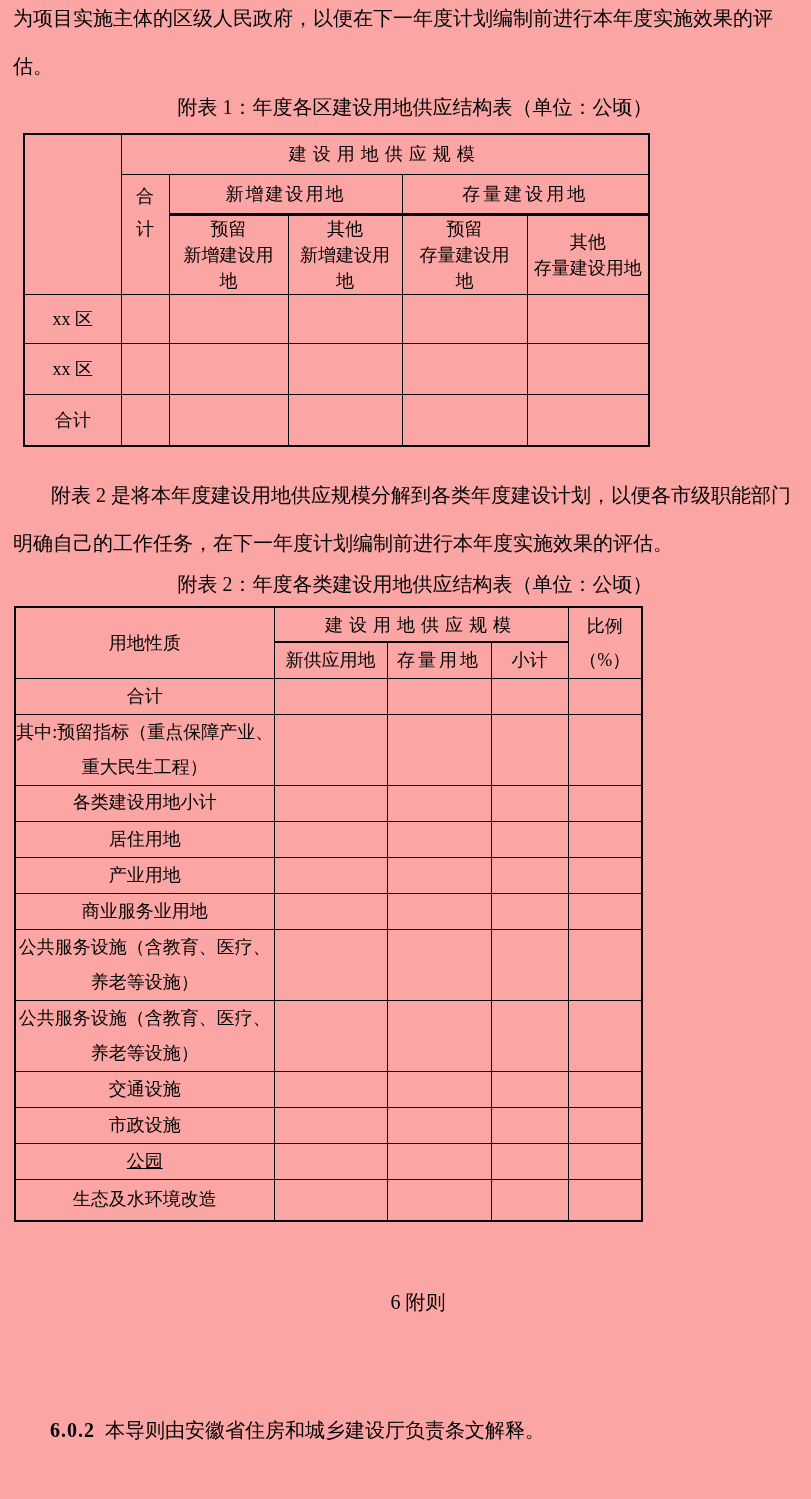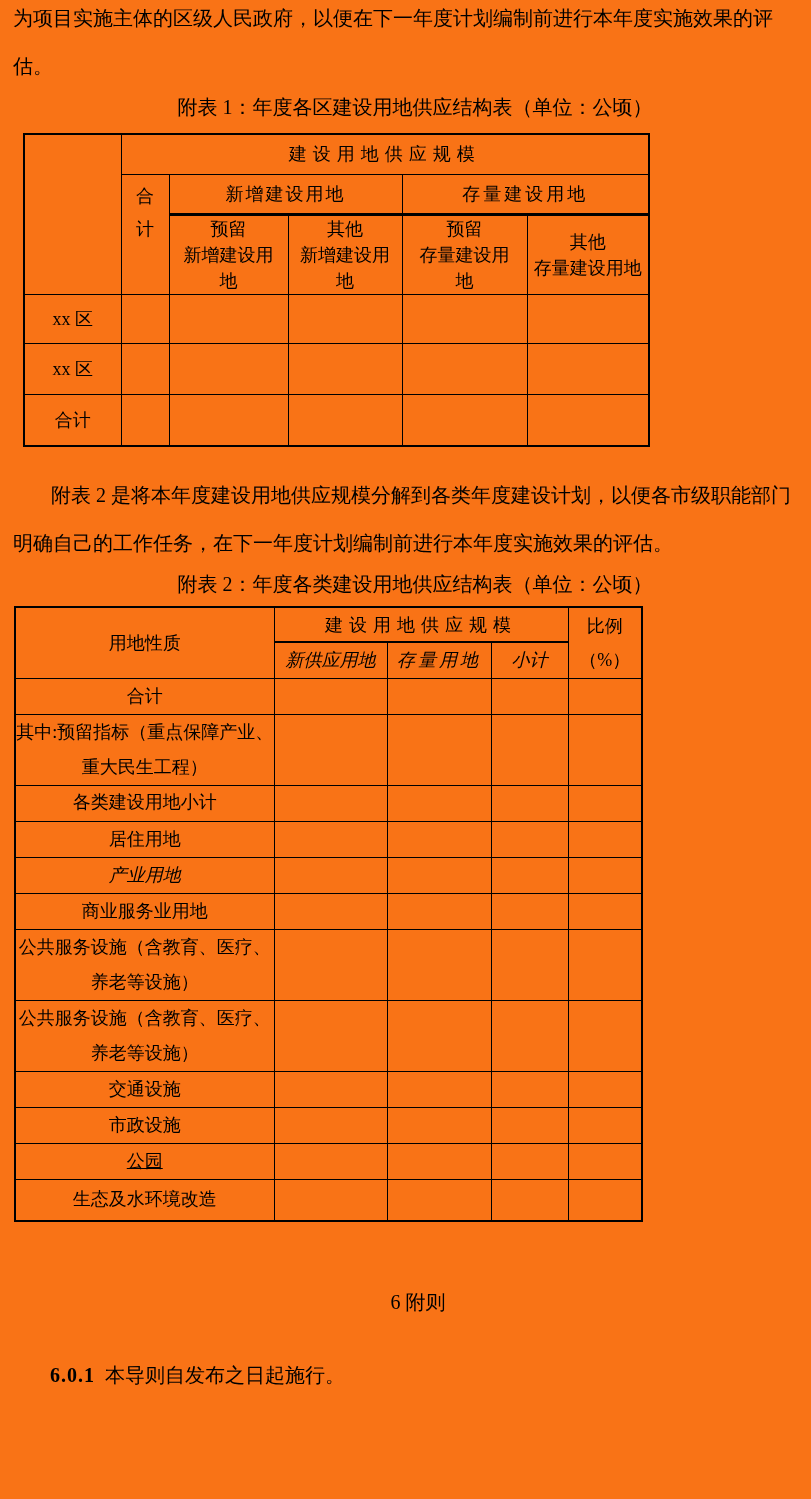--- a/index.html
+++ b/index.html
@@ -1,20 +1,20 @@
 <!DOCTYPE html>
 <html><head>
 <meta charset="utf-8">
 <style>
   html,body{margin:0;padding:0;background:#fff;}
   .page{
     position:relative;
     width:811px;height:1499px;
     overflow:hidden;
-    background:#f97316;
+    background:#fca5a5;
     color:#000;
     font-family:"Liberation Serif","DejaVu Serif",serif;
   }
   .para{
     position:absolute;
     margin:0;
     font-size:20px;
     line-height:48px;
     white-space:pre-line;
     color:#000;
@@ -55,28 +55,28 @@
   .t1 tbody tr:nth-child(3){height:52px;}
   .t1 .sub{line-height:26px;}
   .t1 .heji{vertical-align:top;padding-top:5px;line-height:33px;}
   .t1 .thick{border-bottom:3px solid #000;}
   .ls6{letter-spacing:6px;}
   .ls3{letter-spacing:3px;}
   .ls2{letter-spacing:2px;}
   
   .t2{left:14px;top:606px;width:627px;}
   .t2 tr.h1{height:35px;}
-  .t2 tr.h2{height:36px;font-style:italic;}
+  .t2 tr.h2{height:36px;}
   .t2 .ratio{line-height:34px;}
   .t2 td.label{line-height:35px;}
   .t2 tbody tr:nth-child(1){height:34px;}
   .t2 tbody tr:nth-child(2){height:71px;margin-left:12px;}
   .t2 tbody tr:nth-child(3){height:34px;font-family:Liberation Mono, monospace;}
   .t2 tbody tr:nth-child(4){height:36px;}
-  .t2 tbody tr:nth-child(5){height:35px;font-style:italic;}
+  .t2 tbody tr:nth-child(5){height:35px;}
   .t2 tbody tr:nth-child(6){height:35px;}
   .t2 tbody tr:nth-child(7){height:68px;}
   .t2 tbody tr:nth-child(8){height:70px;}
   .t2 tbody tr:nth-child(9){height:35px;}
   .t2 tbody tr:nth-child(10){height:36px;}
   .t2 tbody tr:nth-child(11){height:35px;text-decoration:underline;}
   .t2 tbody tr:nth-child(12){height:42px;margin-left:28px;}
   
   .heading6{
     position:absolute;
@@ -277,17 +277,17 @@
           <td></td>
           <td></td>
           <td></td>
           <td></td>
         </tr>
       </tbody>
   </table>
 
   <div class="heading6">6 附则</div>
 
-  <p class="clause c1">
-    <span class="num">6.0.1</span><span>本导则自发布之日起施行。</span>
+  <p class="clause c2">
+    <span class="num">6.0.2</span><span>本导则由安徽省住房和城乡建设厅负责条文解释。</span>
   </p>
 
 </div>
 
 </body></html>

